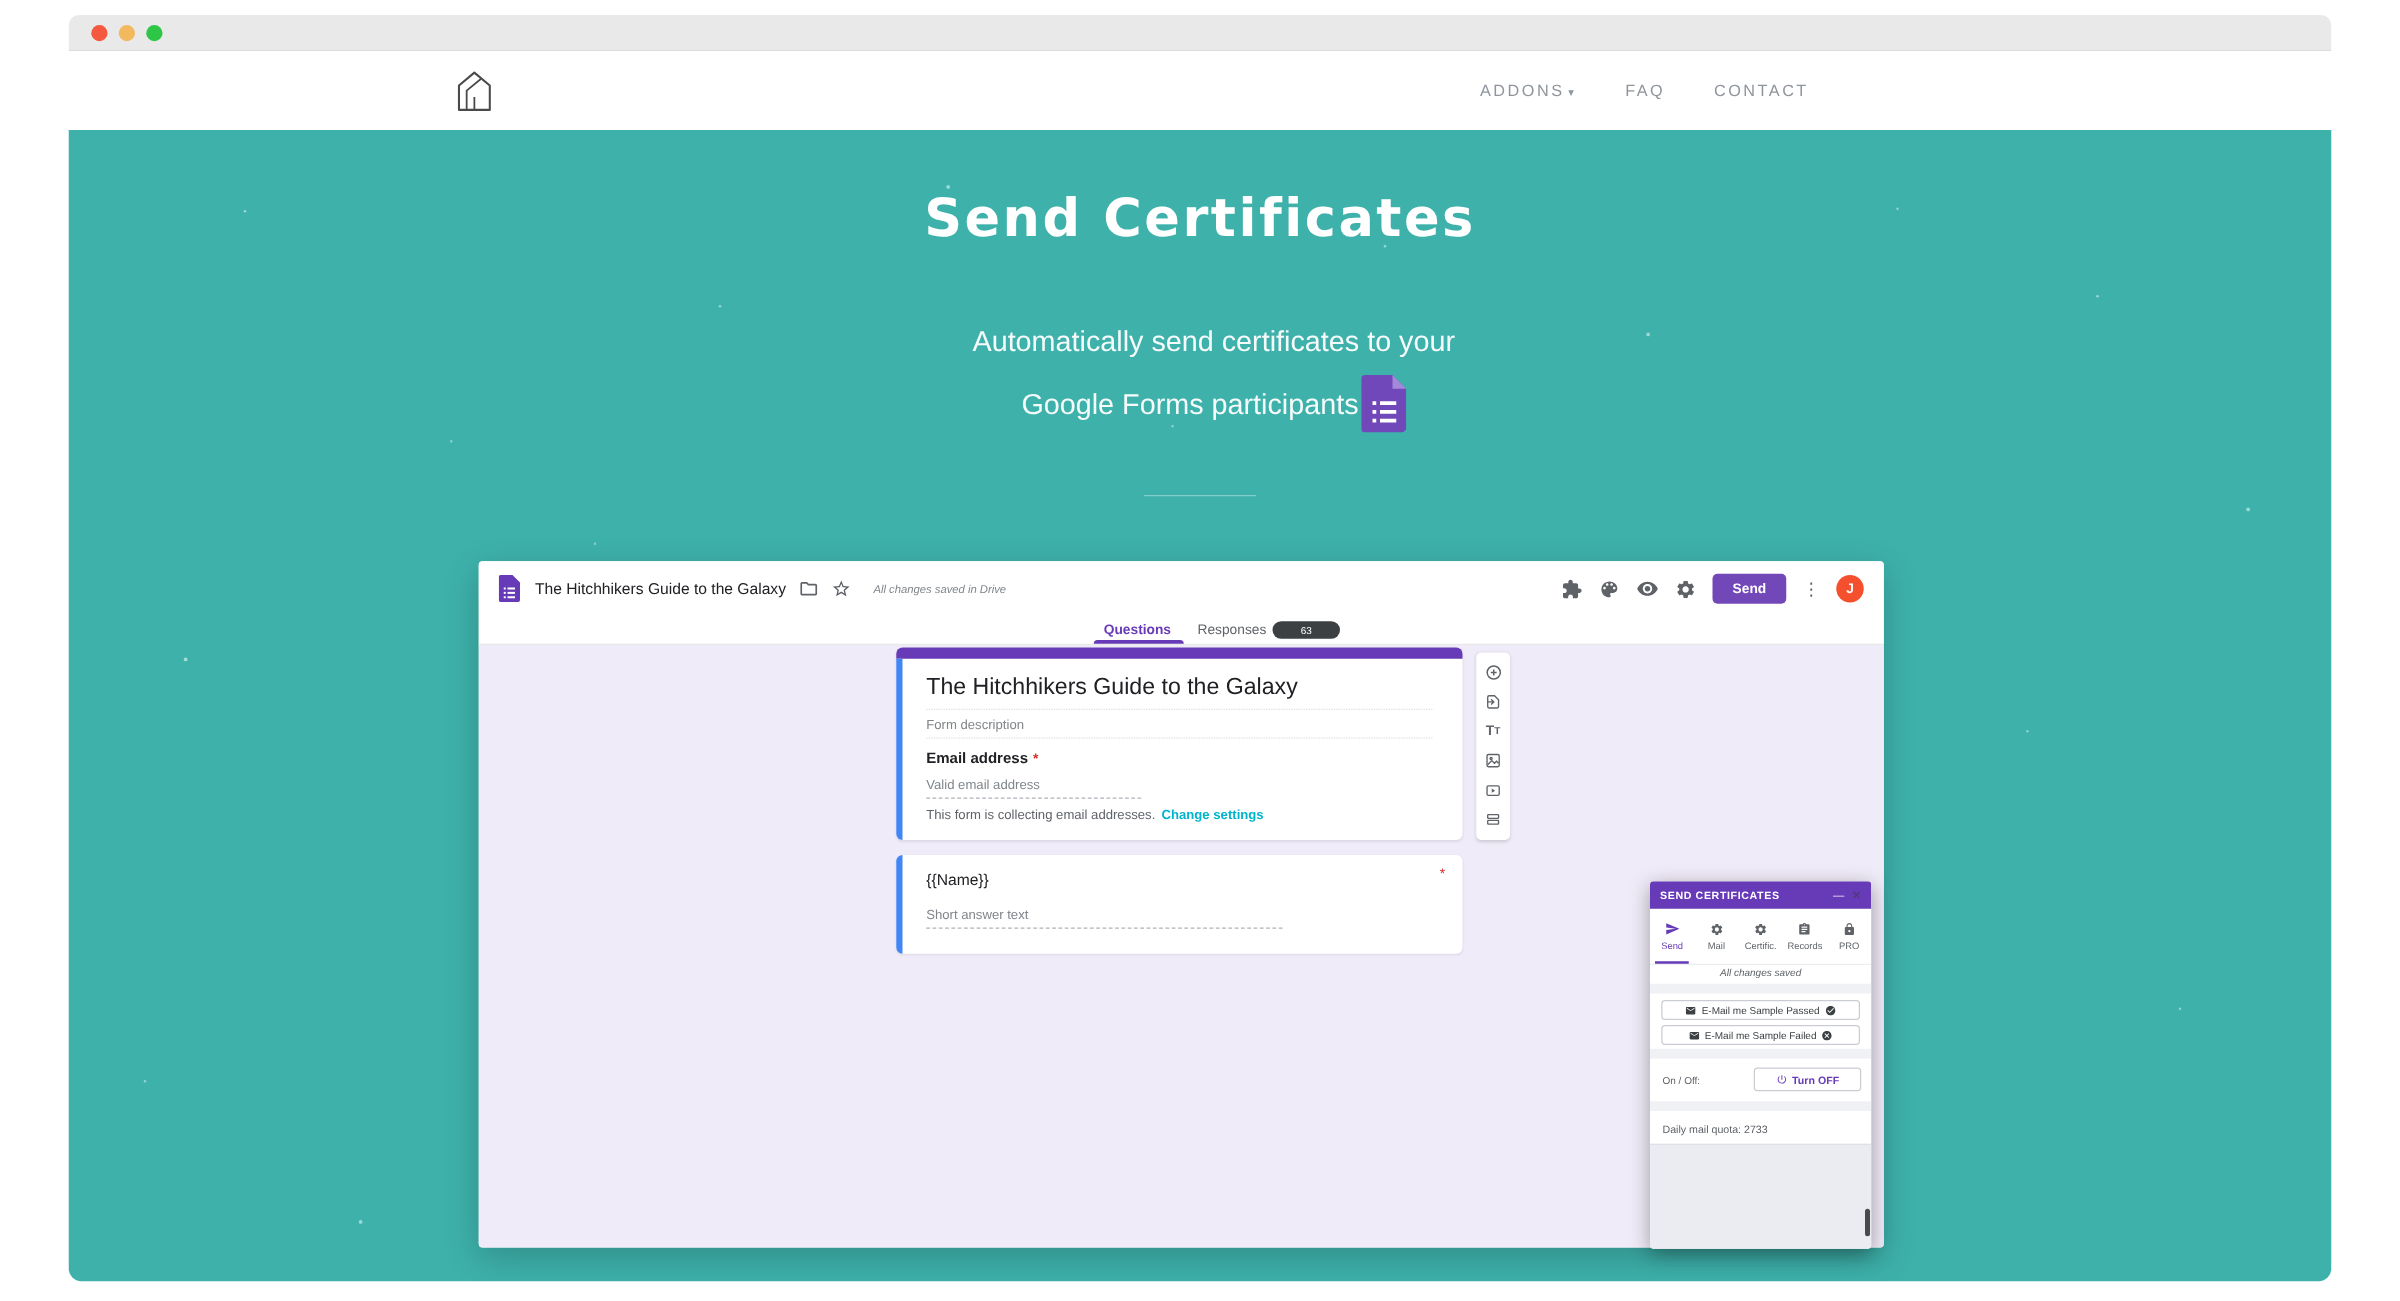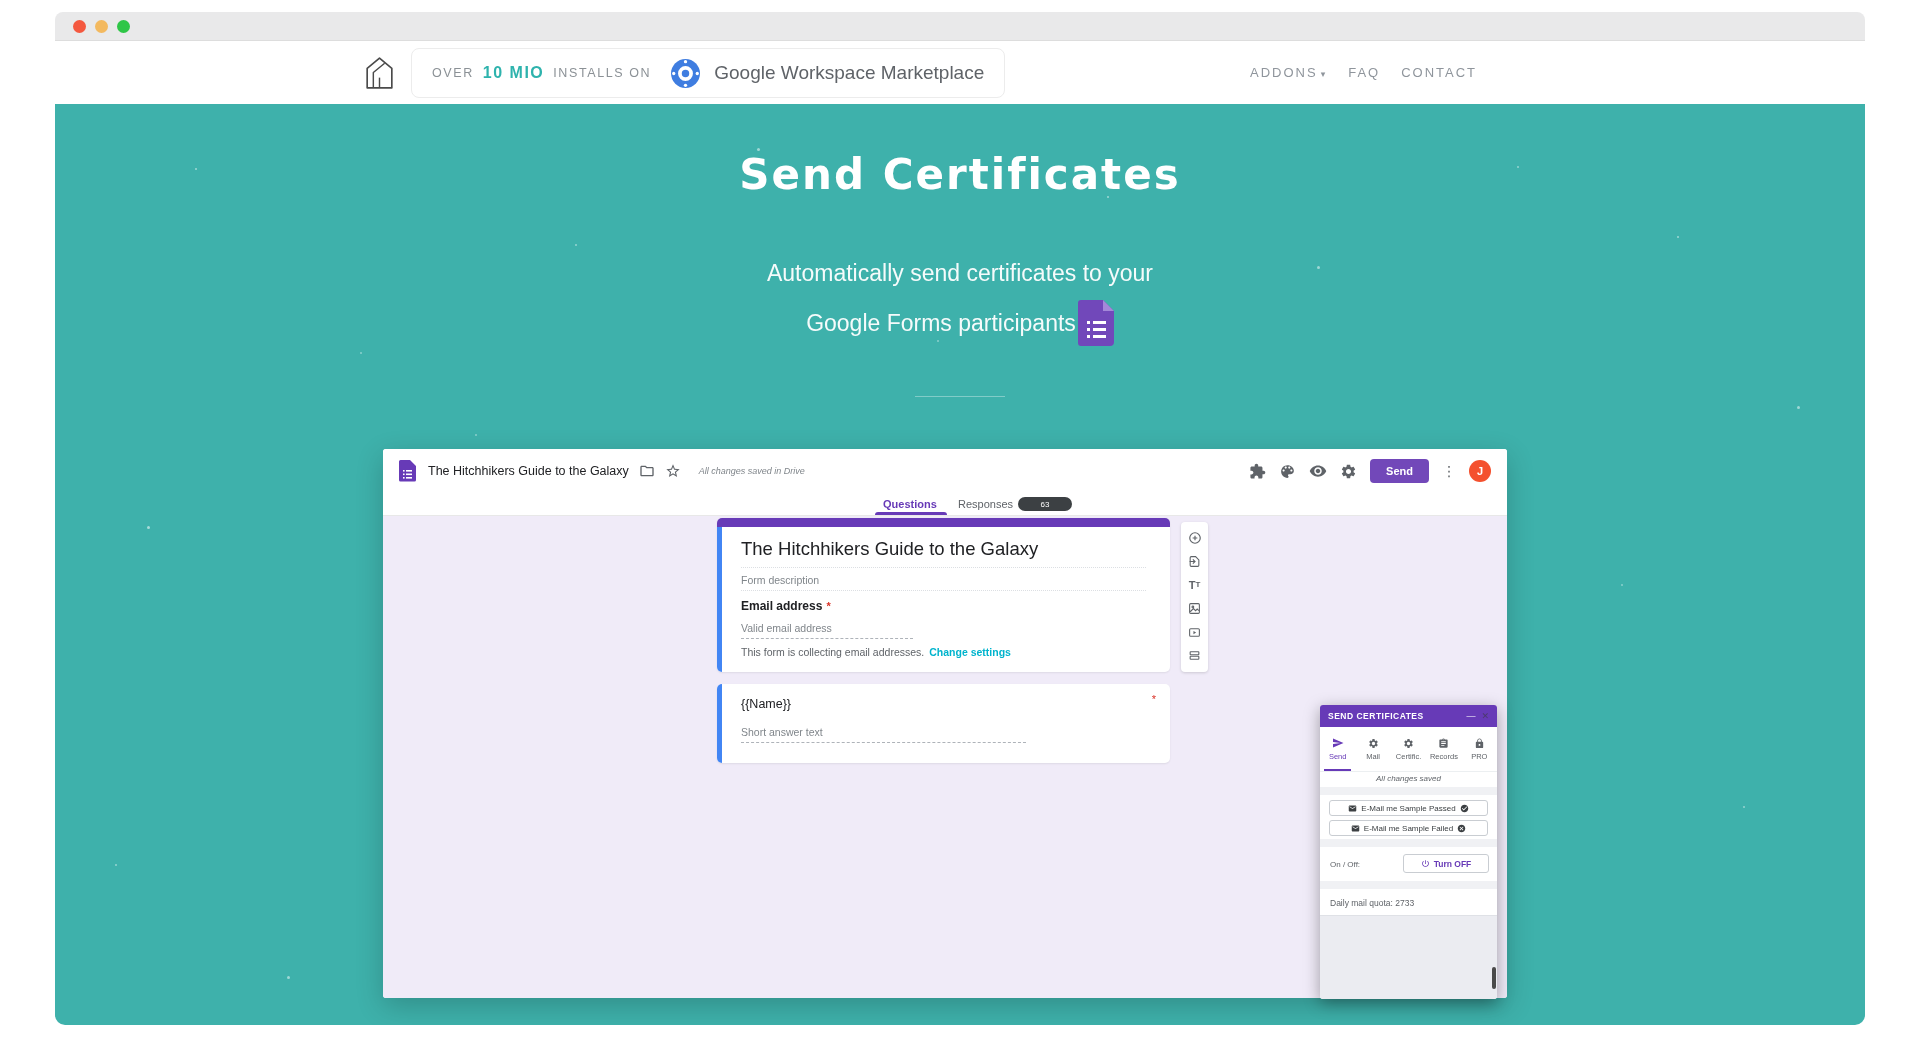--- a/index.html
+++ b/index.html
@@ -15,31 +15,31 @@
   .light.green{left:62px;background:#2ec647;}
   
   .siteheader{position:absolute;left:0;top:29px;width:100%;height:63px;background:#ffffff;}
   .home-logo{position:absolute;left:306px;top:13px;}
   .badge{position:absolute;left:356px;top:7px;height:48px;border:1px solid #ececec;border-radius:8px;
     background:#fff;display:flex;align-items:center;padding:0 20px;gap:9px;}
   .b-pre{font-size:12.5px;letter-spacing:1.6px;color:#8b9196;}
   .b-count{font-size:16px;font-weight:bold;letter-spacing:1.5px;color:#2eb3ad;}
   .b-market{font-size:19px;color:#5f6368;margin-left:4px;}
   .gwm-logo{margin-left:10px;}
-  .nav{position:absolute;left:1195px;top:0;height:63px;display:flex;align-items:center;gap:21px;}
+  .nav{position:absolute;left:1129px;top:0;height:63px;display:flex;align-items:center;gap:39px;}
   .nav-item{font-size:13px;letter-spacing:2px;color:#8f959c;cursor:pointer;white-space:nowrap;}
   .caret{font-style:normal;font-size:9px;color:#8f959c;margin-left:3px;}
   
   .hero{position:absolute;left:0;top:92px;width:100%;height:921px;background:#3eb1ab;
     border-radius:0 0 10px 10px;overflow:hidden;}
   .star{position:absolute;background:#ffffff;border-radius:50%;}
   .hero-title{position:absolute;left:0;top:46px;width:100%;text-align:center;color:#ffffff;
     font-family:"DejaVu Sans",sans-serif;font-size:42px;font-weight:bold;letter-spacing:2px;}
   .hero-sub{position:absolute;left:0;width:100%;text-align:center;color:rgba(255,255,255,.95);
-    font-size:23px;font-weight:400;}
+    font-size:23px;font-weight:400;padding-left:11px;}
   .hero-sub1{top:156px;}
   .hero-sub2{top:196px;display:flex;justify-content:center;align-items:center;gap:2px;}
   .hero-divider{position:absolute;top:292px;left:50%;margin-left:-45px;width:90px;height:1px;
     background:rgba(255,255,255,.35);}
   
   .shot{position:absolute;left:328px;top:345px;width:1124px;height:549px;background:#ffffff;
     border-radius:3px;box-shadow:0 8px 28px rgba(0,0,0,.20);}
   .ftop{position:absolute;left:0;top:0;width:100%;height:44px;background:#fff;border-radius:3px 3px 0 0;
     display:flex;align-items:center;padding:0 16px;box-sizing:border-box;gap:10px;}
   .ftitle{font-size:12.5px;color:#202124;margin-left:2px;white-space:nowrap;}
@@ -144,34 +144,20 @@
       <span class="light green"></span>
     </div>
 
     <div class="siteheader">
       <svg class="home-logo" width="37" height="37" viewBox="0 0 36 36">
         <path d="M6 33 V14 L18 4 L30 14 V33 Z" fill="none" stroke="#4a4a4a" stroke-width="1.6" stroke-linejoin="round"></path>
         <path d="M12 33 V18 L23 9" fill="none" stroke="#4a4a4a" stroke-width="1.4" stroke-linejoin="round"></path>
         <path d="M18 33 V23" fill="none" stroke="#4a4a4a" stroke-width="1.4"></path>
       </svg>
 
-      <div class="badge">
-        <span class="b-pre">OVER</span>
-        <span class="b-count">10 MIO</span>
-        <span class="b-pre">INSTALLS ON</span>
-        <svg class="gwm-logo" width="31" height="31" viewBox="0 0 30 30">
-          <circle cx="15" cy="15" r="14" fill="#3f7de0"></circle>
-          <circle cx="15" cy="15" r="5.4" fill="none" stroke="#ffffff" stroke-width="3.6"></circle>
-          <circle cx="15" cy="3.6" r="1.6" fill="#ffffff"></circle>
-          <circle cx="26.4" cy="15" r="1.6" fill="#ffffff"></circle>
-          <circle cx="15" cy="26.4" r="1.6" fill="#ffffff"></circle>
-          <circle cx="3.6" cy="15" r="1.6" fill="#ffffff"></circle>
-        </svg>
-        <span class="b-market">Google Workspace Marketplace</span>
-      </div>
 
       <div class="nav">
         <span class="nav-item"><span>ADDONS</span><i class="caret">▾</i></span>
         <span class="nav-item">FAQ</span>
         <span class="nav-item">CONTACT</span>
       </div>
     </div>
 
     <div class="hero">
       <i class="star" style="left:140px;top:64px;width:2px;height:2px;opacity:.5"></i>

